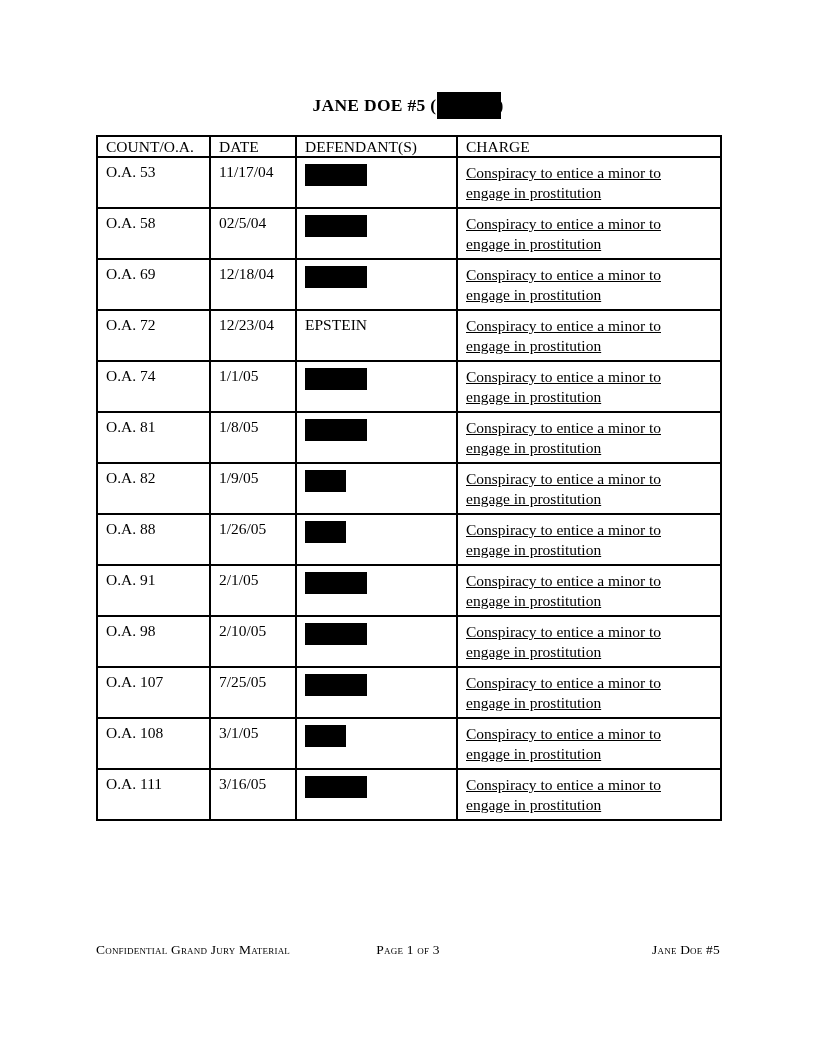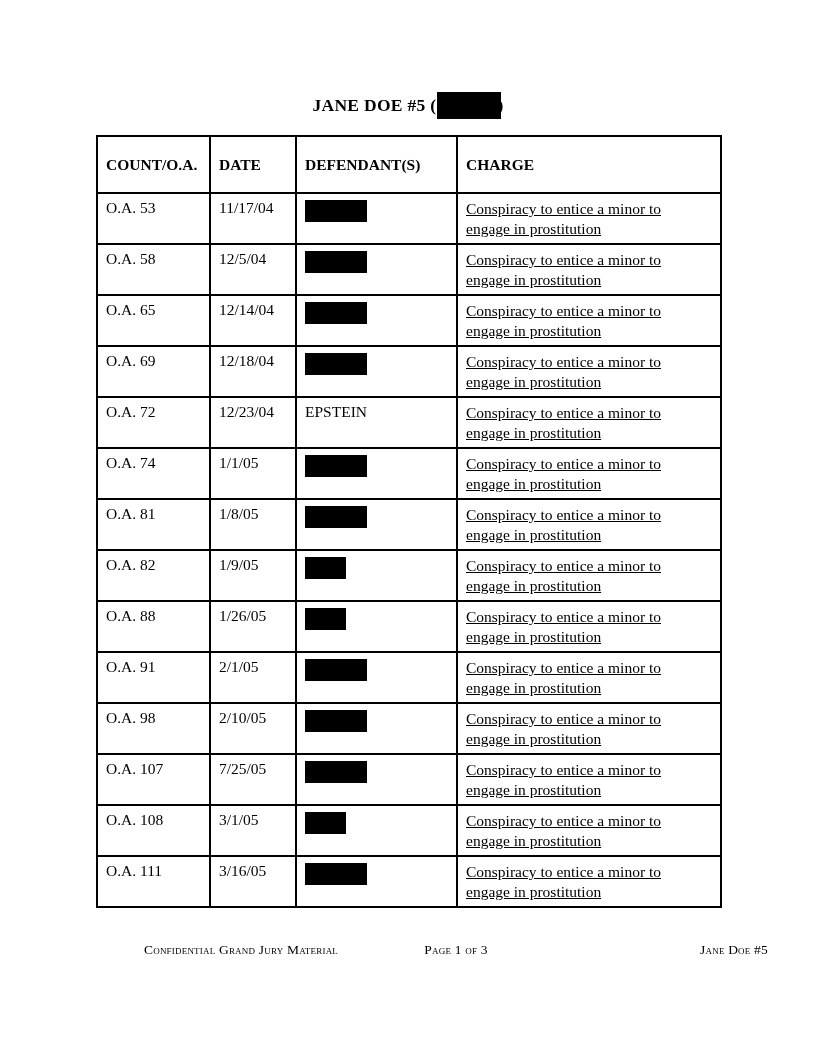--- a/index.html
+++ b/index.html
@@ -51,24 +51,24 @@
   }
   table.counts th, table.counts td {
     border: 2px solid #000000;
     text-align: left;
     vertical-align: top;
     padding: 5px 8px;
     font-size: 15.5px;
     overflow: hidden;
   }
   table.counts th {
-    font-weight: bold;
+    font-weight: normal;
     height: 19px;
     vertical-align: middle;
-    padding: 18px 8px;
+    padding: 0 8px;
   }
   table.counts tbody tr { height: 49px; }
   .charge-text { max-width: 238px; line-height: 19.5px; text-decoration: underline; }
   .redaction-box {
     display: inline-block;
     height: 22px;
     background: #000000;
     margin-top: 1px;
   }
 
@@ -76,21 +76,20 @@
   .footer {
     position: absolute;
     top: 942px;
     left: 96px;
     width: 624px;
     display: flex;
     align-items: flex-start;
     font-variant: small-caps;
     font-size: 13.5px;
     letter-spacing: 0.2px;
-    margin-left: 48px;
   }
   .footer .left  { flex: 1; text-align: left; }
   .footer .center{ flex: 0 0 auto; text-align: center; }
   .footer .right { flex: 1; text-align: right; }
 </style>
 </head>
 <body>
 
 <div class="page">
 
@@ -118,36 +117,28 @@
       <td>O.A. 53</td>
       <td>11/17/04</td>
       <td><span class="redaction-box" style="width: 62px; background: rgb(0, 0, 0);"></span></td>
       <td>
         <div class="charge-text">Conspiracy to entice a minor to engage in prostitution</div>
       </td>
     </tr>
 
     <tr>
       <td>O.A. 58</td>
-      <td>12/5/04</td>
-      <td><span class="redaction-box" style="width: 62px; background: rgb(0, 0, 0);"></span></td>
-      <td>
-        <div class="charge-text">Conspiracy to entice a minor to engage in prostitution</div>
-      </td>
-    </tr>
-
-
-    <tr>
-      <td>O.A. 65</td>
-      <td>12/14/04</td>
-      <td><span class="redaction-box" style="width: 62px; background: rgb(0, 0, 0);"></span></td>
-      <td>
-        <div class="charge-text">Conspiracy to entice a minor to engage in prostitution</div>
-      </td>
-    </tr>
+      <td>02/5/04</td>
+      <td><span class="redaction-box" style="width: 62px; background: rgb(0, 0, 0);"></span></td>
+      <td>
+        <div class="charge-text">Conspiracy to entice a minor to engage in prostitution</div>
+      </td>
+    </tr>
+
+
 
     <tr>
       <td>O.A. 69</td>
       <td>12/18/04</td>
       <td><span class="redaction-box" style="width: 62px; background: rgb(0, 0, 0);"></span></td>
       <td>
         <div class="charge-text">Conspiracy to entice a minor to engage in prostitution</div>
       </td>
     </tr>
 

